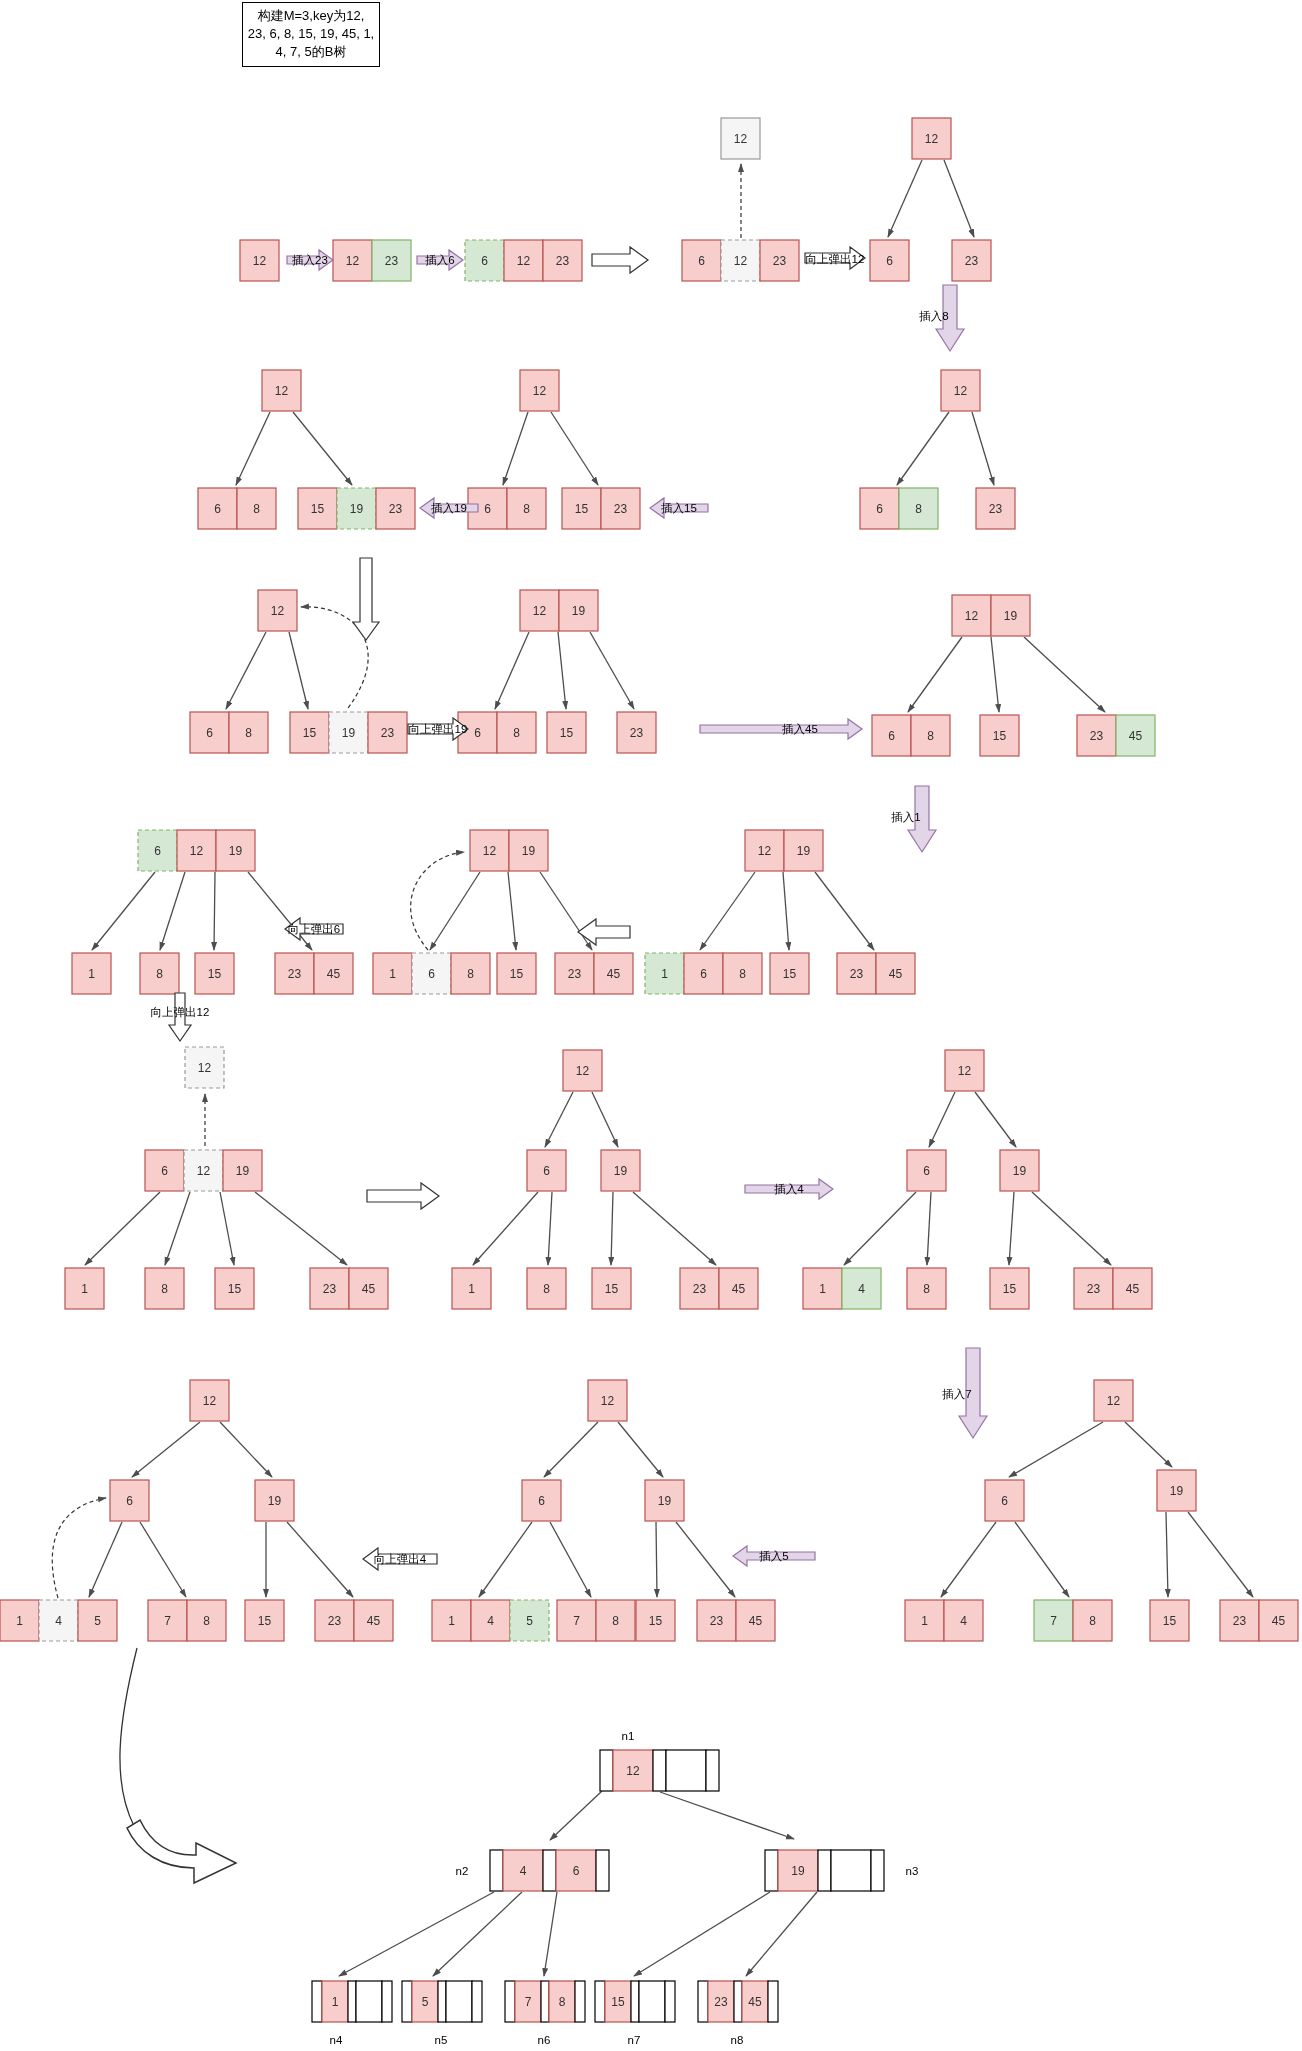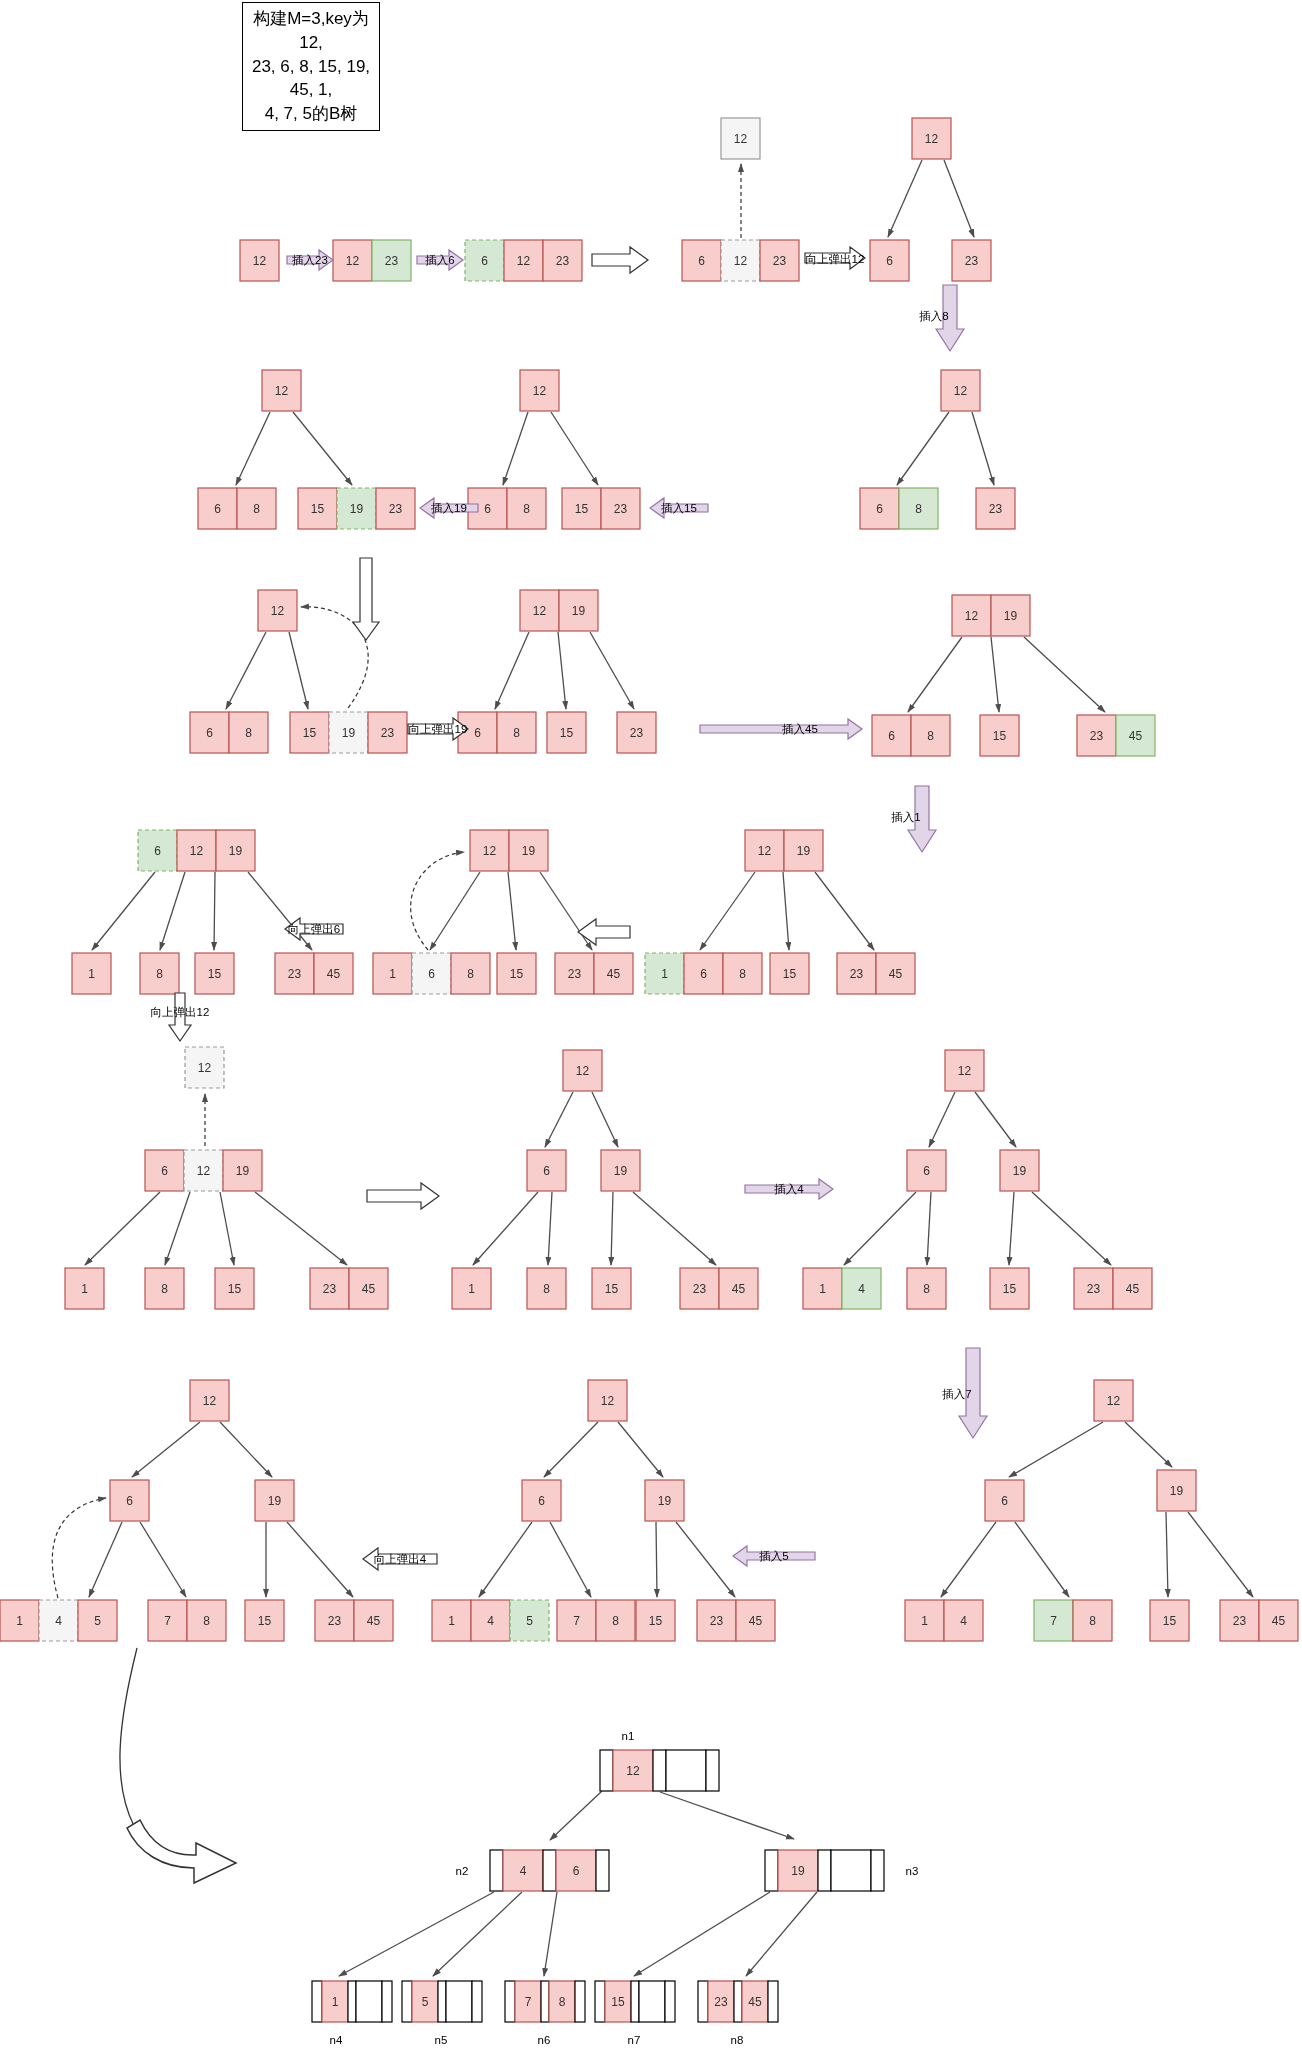--- a/index.html
+++ b/index.html
@@ -1,19 +1,19 @@
 <!DOCTYPE html>
 <html><head>
 <meta charset="utf-8">
 <style>
   html,body{margin:0;padding:0;background:#ffffff;}
   .canvas{position:relative;width:1302px;height:2051px;background:#fff;overflow:hidden;
           font-family:"Liberation Sans",sans-serif;}
   .title-box{position:absolute;left:242px;top:2px;width:132px;border:1px solid #000;
-             background:#fff;font-size:17px;color:#000;text-align:center;
+             background:#fff;font-size:13px;color:#000;text-align:center;
              padding:4px 2px;white-space:pre-line;line-height:1.4;}
   #diagram-svg{position:absolute;left:0;top:0;}
   text{font-family:"Liberation Sans",sans-serif;}
 </style>
 </head>
 <body>
 
 <div class="canvas">
   <div class="title-box">构建M=3,key为12,
 23, 6, 8, 15, 19, 45, 1,

